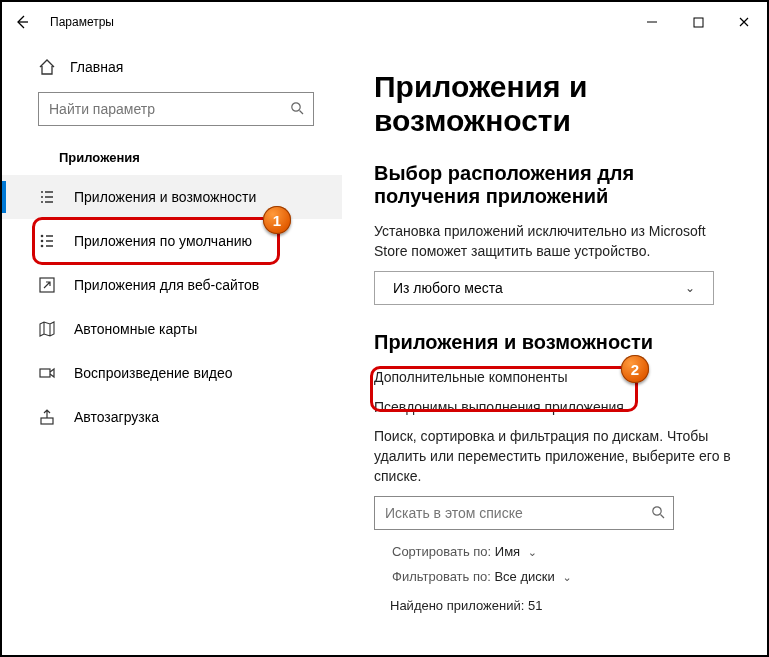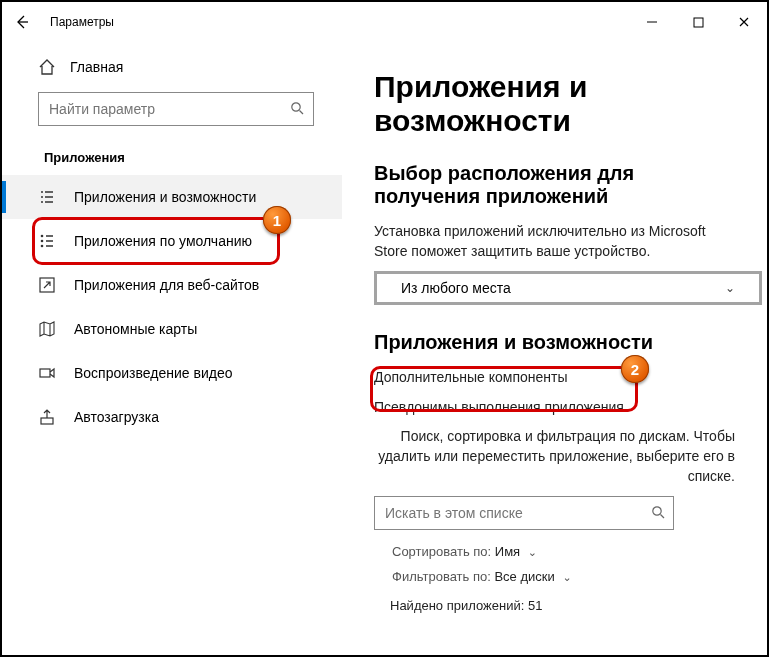--- a/index.html
+++ b/index.html
@@ -58,21 +58,21 @@
   .search input {
     border:none; outline:none; flex:1;
     padding: 0 10px;
     font-size: 14px; font-family: inherit;
     color:#c2410c;
     background:transparent;
   }
   .search .sicon { width:32px; text-align:center; color:#666; font-size:14px; }
 
   .section-label {
-    padding: 18px 0 10px 42px;
+    padding: 18px 0 10px 57px;
     font-size: 13px; font-weight: 600;
   }
 
   .nav-item {
     display:flex; align-items:center;
     padding: 13px 8px 13px 36px;
     gap: 18px;
     font-size: 14px;
     position: relative;
   }
@@ -87,28 +87,28 @@
   .main {
     flex:1;
     padding: 28px 32px 0 32px;
     overflow:hidden;
   }
   h1 { font-size: 30px; font-weight: 600; margin: 0 0 24px 0; }
   h2 { font-size: 20px; font-weight: 600; margin: 0 0 14px 0; }
   .sub { margin: 0 0 26px 0; }
   .sub p { margin: 0 0 10px 0; font-size: 14px; color:#222; line-height:1.4; }
   .dropdown {
-    border:3px solid #a3a3a3; height:34px; width: 388px;
-    display:flex; align-items:center; padding: 0 24px;
+    border:1px solid #a3a3a3; height:34px; width: 340px;
+    display:flex; align-items:center; padding: 0 18px;
     font-size:14px; justify-content:space-between;
   }
   .dropdown .chev { font-size:12px; color:#444; }
 
   .link { color:#0067c0; font-size:14px; margin: 0 0 10px 0; }
-  .plain { font-size:14px; color:#222; margin: 0 0 10px 0; line-height:1.45;text-align:right; }
+  .plain { font-size:14px; color:#222; margin: 0 0 10px 0; line-height:1.45; }
 
   .searchlist {
     display:flex; align-items:center;
     border: 1px solid #888;
     height: 34px; width: 300px;
     background:#fff;
   }
   .searchlist input {
     border:none; outline:none; flex:1;
     padding: 0 10px; font-size:14px; font-family:inherit; color:#666; background:transparent;

